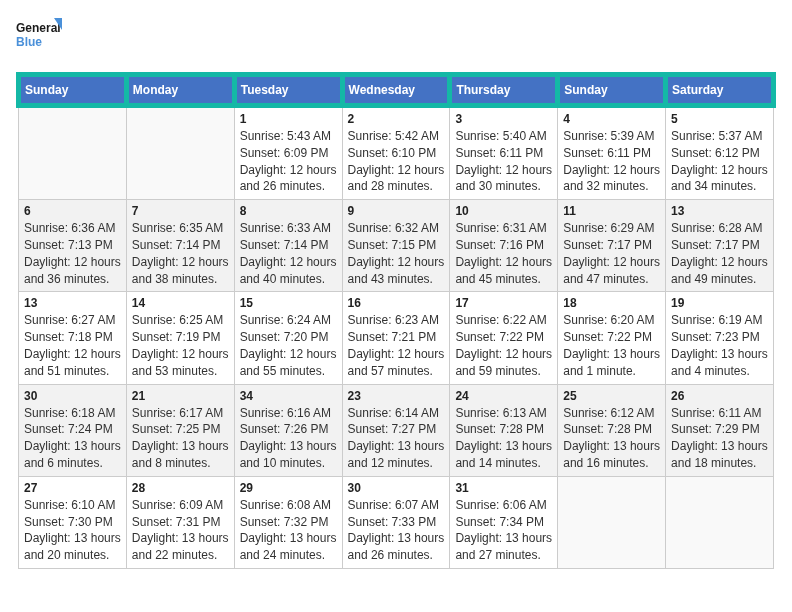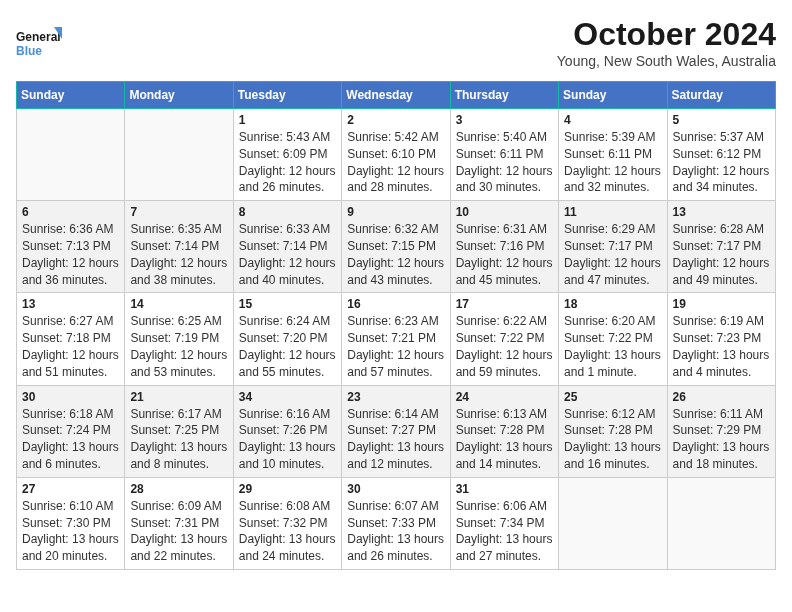--- a/index.html
+++ b/index.html
@@ -6,21 +6,21 @@
     body {
       font-family: Arial, sans-serif;
       background: #fff;
       width: 792px;
       min-height: 612px;
       padding: 16px;
     }
     .header {
       display: flex;
       justify-content: space-between;
-      align-items: flex-end;
+      align-items: flex-start;
       margin-bottom: 12px;
     }
     .logo {
       display: flex;
       align-items: center;
       gap: 4px;
     }
     .title-section {
       text-align: right;
     }
@@ -38,21 +38,21 @@
       border-collapse: collapse;
       table-layout: fixed;
     }
     th {
       background-color: #4472c4;
       color: #fff;
       font-size: 12px;
       font-weight: bold;
       padding: 6px 4px;
       text-align: left;
-      border: 1px solid #14b8a6;
+      border: 5px solid #14b8a6;
     }
     td {
       border: 1px solid #ccc;
       vertical-align: top;
       padding: 4px 5px;
       height: 80px;
       font-size: 10.5px;
       color: #222;
       background: #fff;
     }
@@ -77,24 +77,20 @@
 <body>
 
 <div class="header">
   <div class="logo">
   <svg width="50" height="44" viewBox="0 0 50 44" xmlns="http://www.w3.org/2000/svg">
     <text x="0" y="16" font-size="12" font-weight="bold" font-family="Arial" fill="#1a1a1a">General</text>
     <text x="0" y="30" font-size="12" font-weight="bold" font-family="Arial" fill="#4a90d9">Blue</text>
     <polygon points="38,2 46,2 46,14" fill="#4a90d9"></polygon>
   </svg>
 </div>
-  <div class="title-section">
-    <div class="month-title">October 2024</div>
-    <div class="location">Young, New South Wales, Australia</div>
-  </div>
 </div>
 
 <table>
   <thead>
     <tr>
     <th>Sunday</th>
         <th>Monday</th>
         <th>Tuesday</th>
         <th>Wednesday</th>
         <th>Thursday</th>

